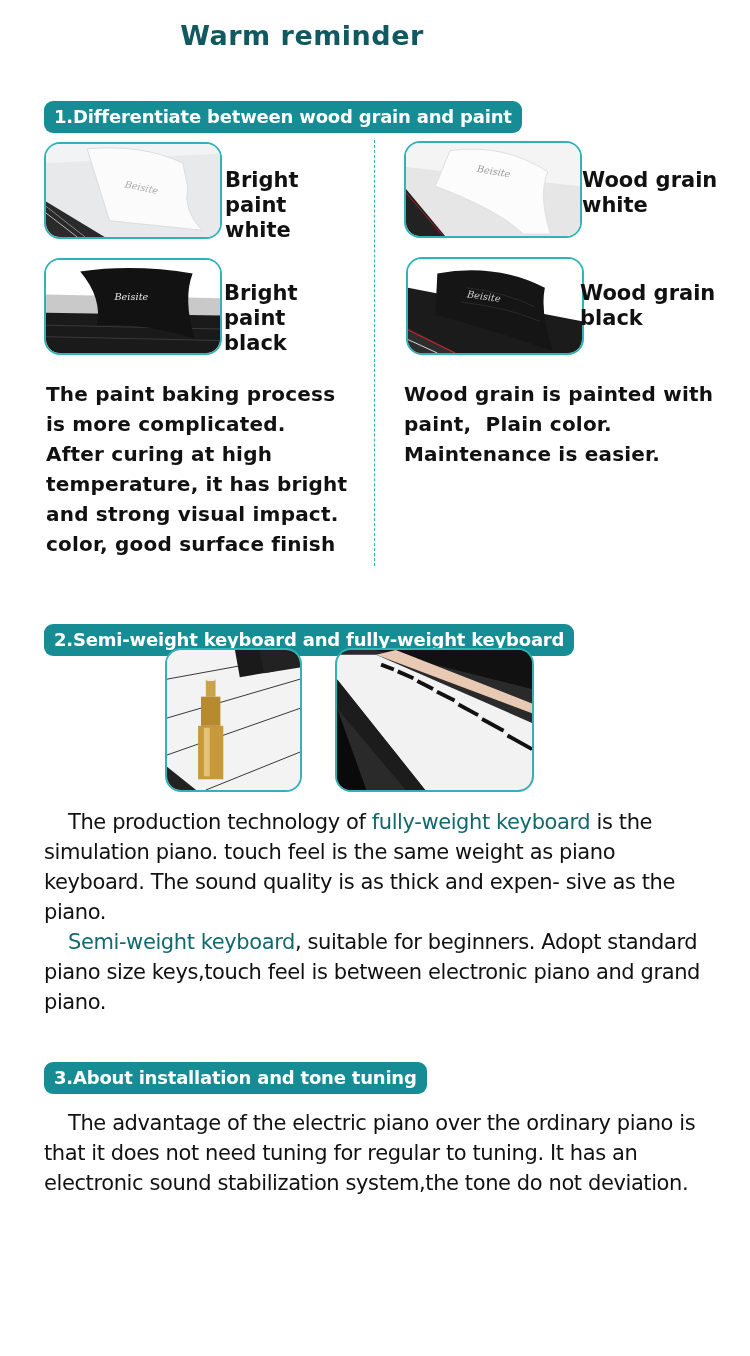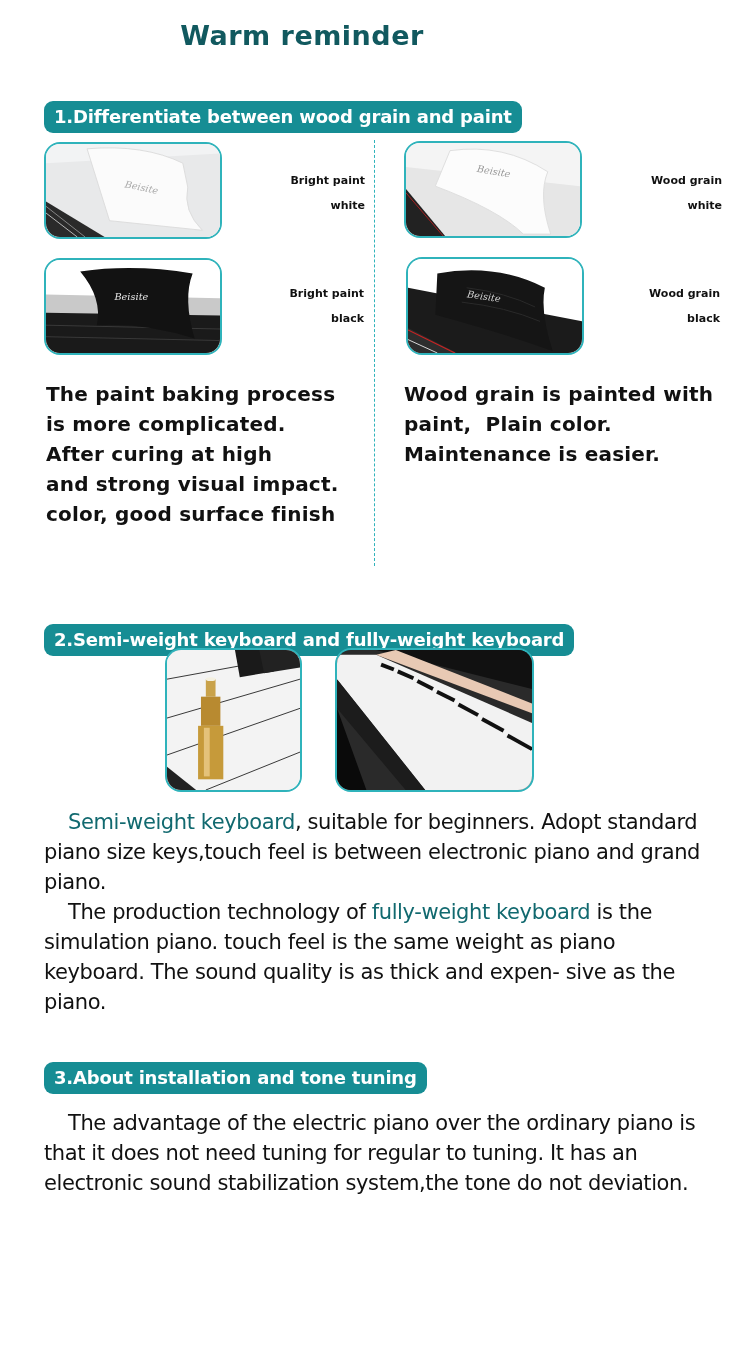--- a/index.html
+++ b/index.html
@@ -18,21 +18,21 @@
     height: 32px; line-height: 32px; padding: 0 10px; white-space: nowrap;
     letter-spacing: -0.2px;
   }
 
   .photo {
     position: absolute; border: 2px solid #2fb3bb; border-radius: 16px; overflow: hidden;
   }
   .photo svg { display: block; width: 100%; height: 100%; }
 
   .swatch-label {
-    position: absolute; text-align: right; font-weight: bold; font-size: 11px;
+    position: absolute; text-align: left; font-weight: bold; font-size: 21px;
     line-height: 25px; color: #111111; width: 140px;
     font-family: "DejaVu Sans", sans-serif;
   }
 
   .divider {
     position: absolute; left: 374px; top: 140px; height: 426px; width: 0;
     border-left: 1.5px dashed #2fb3bb;
   }
 
   .col-text {
@@ -118,20 +118,21 @@
 </div>
 <div class="swatch-label" style="left:580px; top:281px;">
   <div>Wood grain</div>
   <div>black</div>
 </div>
 
 <div class="col-text" style="left:46px; top:379px; width:320px;">
   <div>The paint baking process</div>
   <div>is more complicated.</div>
   <div>After curing at high</div>
+  <div>temperature, it has bright</div>
   <div>and strong visual impact.</div>
   <div>color, good surface finish</div>
 </div>
 
 <div class="col-text" style="left:404px; top:379px; width:340px;">
   <div>Wood grain is painted with</div>
   <div style="white-space:pre;">paint,  Plain color.</div>
   <div>Maintenance is easier.</div>
 </div>
 
@@ -169,21 +170,21 @@
       <line x1="124" y1="56" x2="144" y2="67"></line>
       <line x1="148" y1="71" x2="170" y2="83"></line>
       <line x1="174" y1="88" x2="199" y2="102"></line>
     </g>
     <polygon points="0,30 90,144 70,144 0,60" fill="#1c1c1c"></polygon>
     <polygon points="0,60 30,144 0,144" fill="#0a0a0a"></polygon>
   </svg>
 </div>
 
 <div class="para" style="top:807px;">
+  <p><span>The production technology of </span><span class="hl">fully-weight keyboard</span><span> is the simulation piano. touch feel is the same weight as piano keyboard. The sound quality is as thick and expen- sive as the piano.</span></p>
   <p><span class="hl">Semi-weight keyboard</span><span>, suitable for beginners. Adopt standard piano size keys,touch feel is between electronic piano and grand piano.</span></p>
-  <p><span>The production technology of </span><span class="hl">fully-weight keyboard</span><span> is the simulation piano. touch feel is the same weight as piano keyboard. The sound quality is as thick and expen- sive as the piano.</span></p>
 </div>
 
 <div class="banner" style="left:44px; top:1062px;">3.About installation and tone tuning</div>
 
 <div class="para" style="top:1108px;">
   <p>The advantage of the electric piano over the ordinary piano is that it does not need tuning for regular to tuning. It has an electronic sound stabilization system,the tone do not deviation.</p>
 </div>
 
 </body></html>

